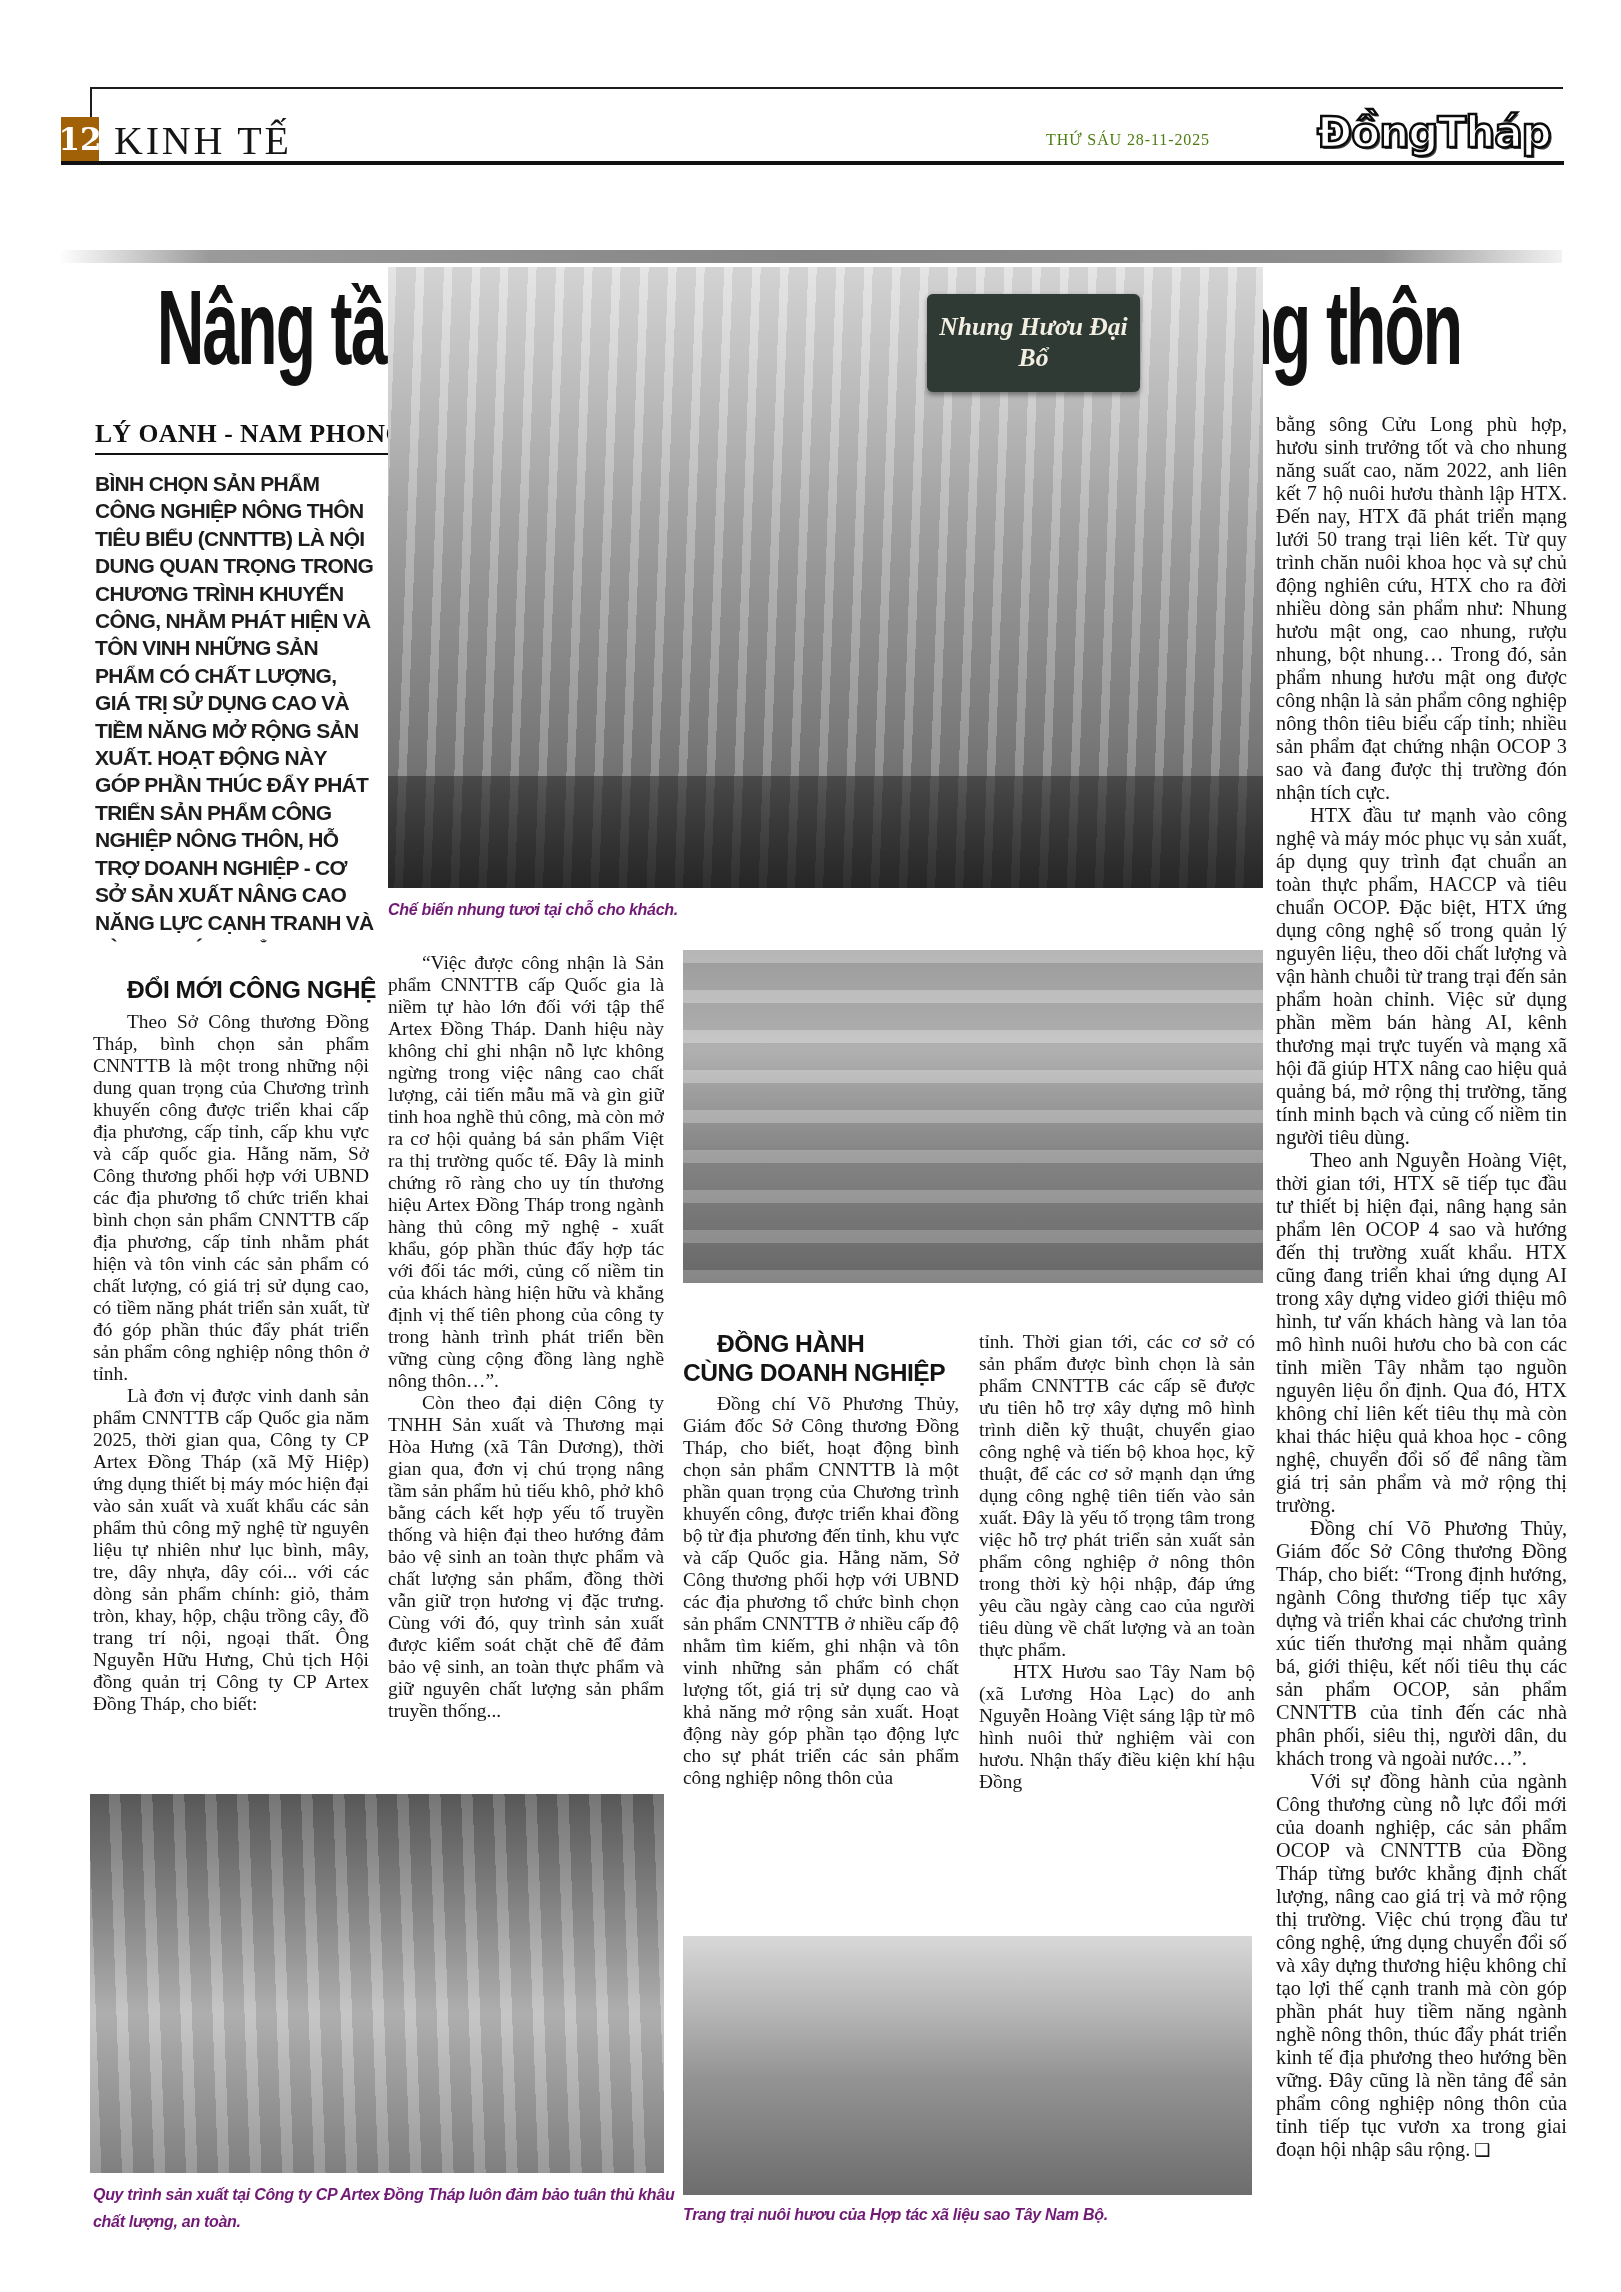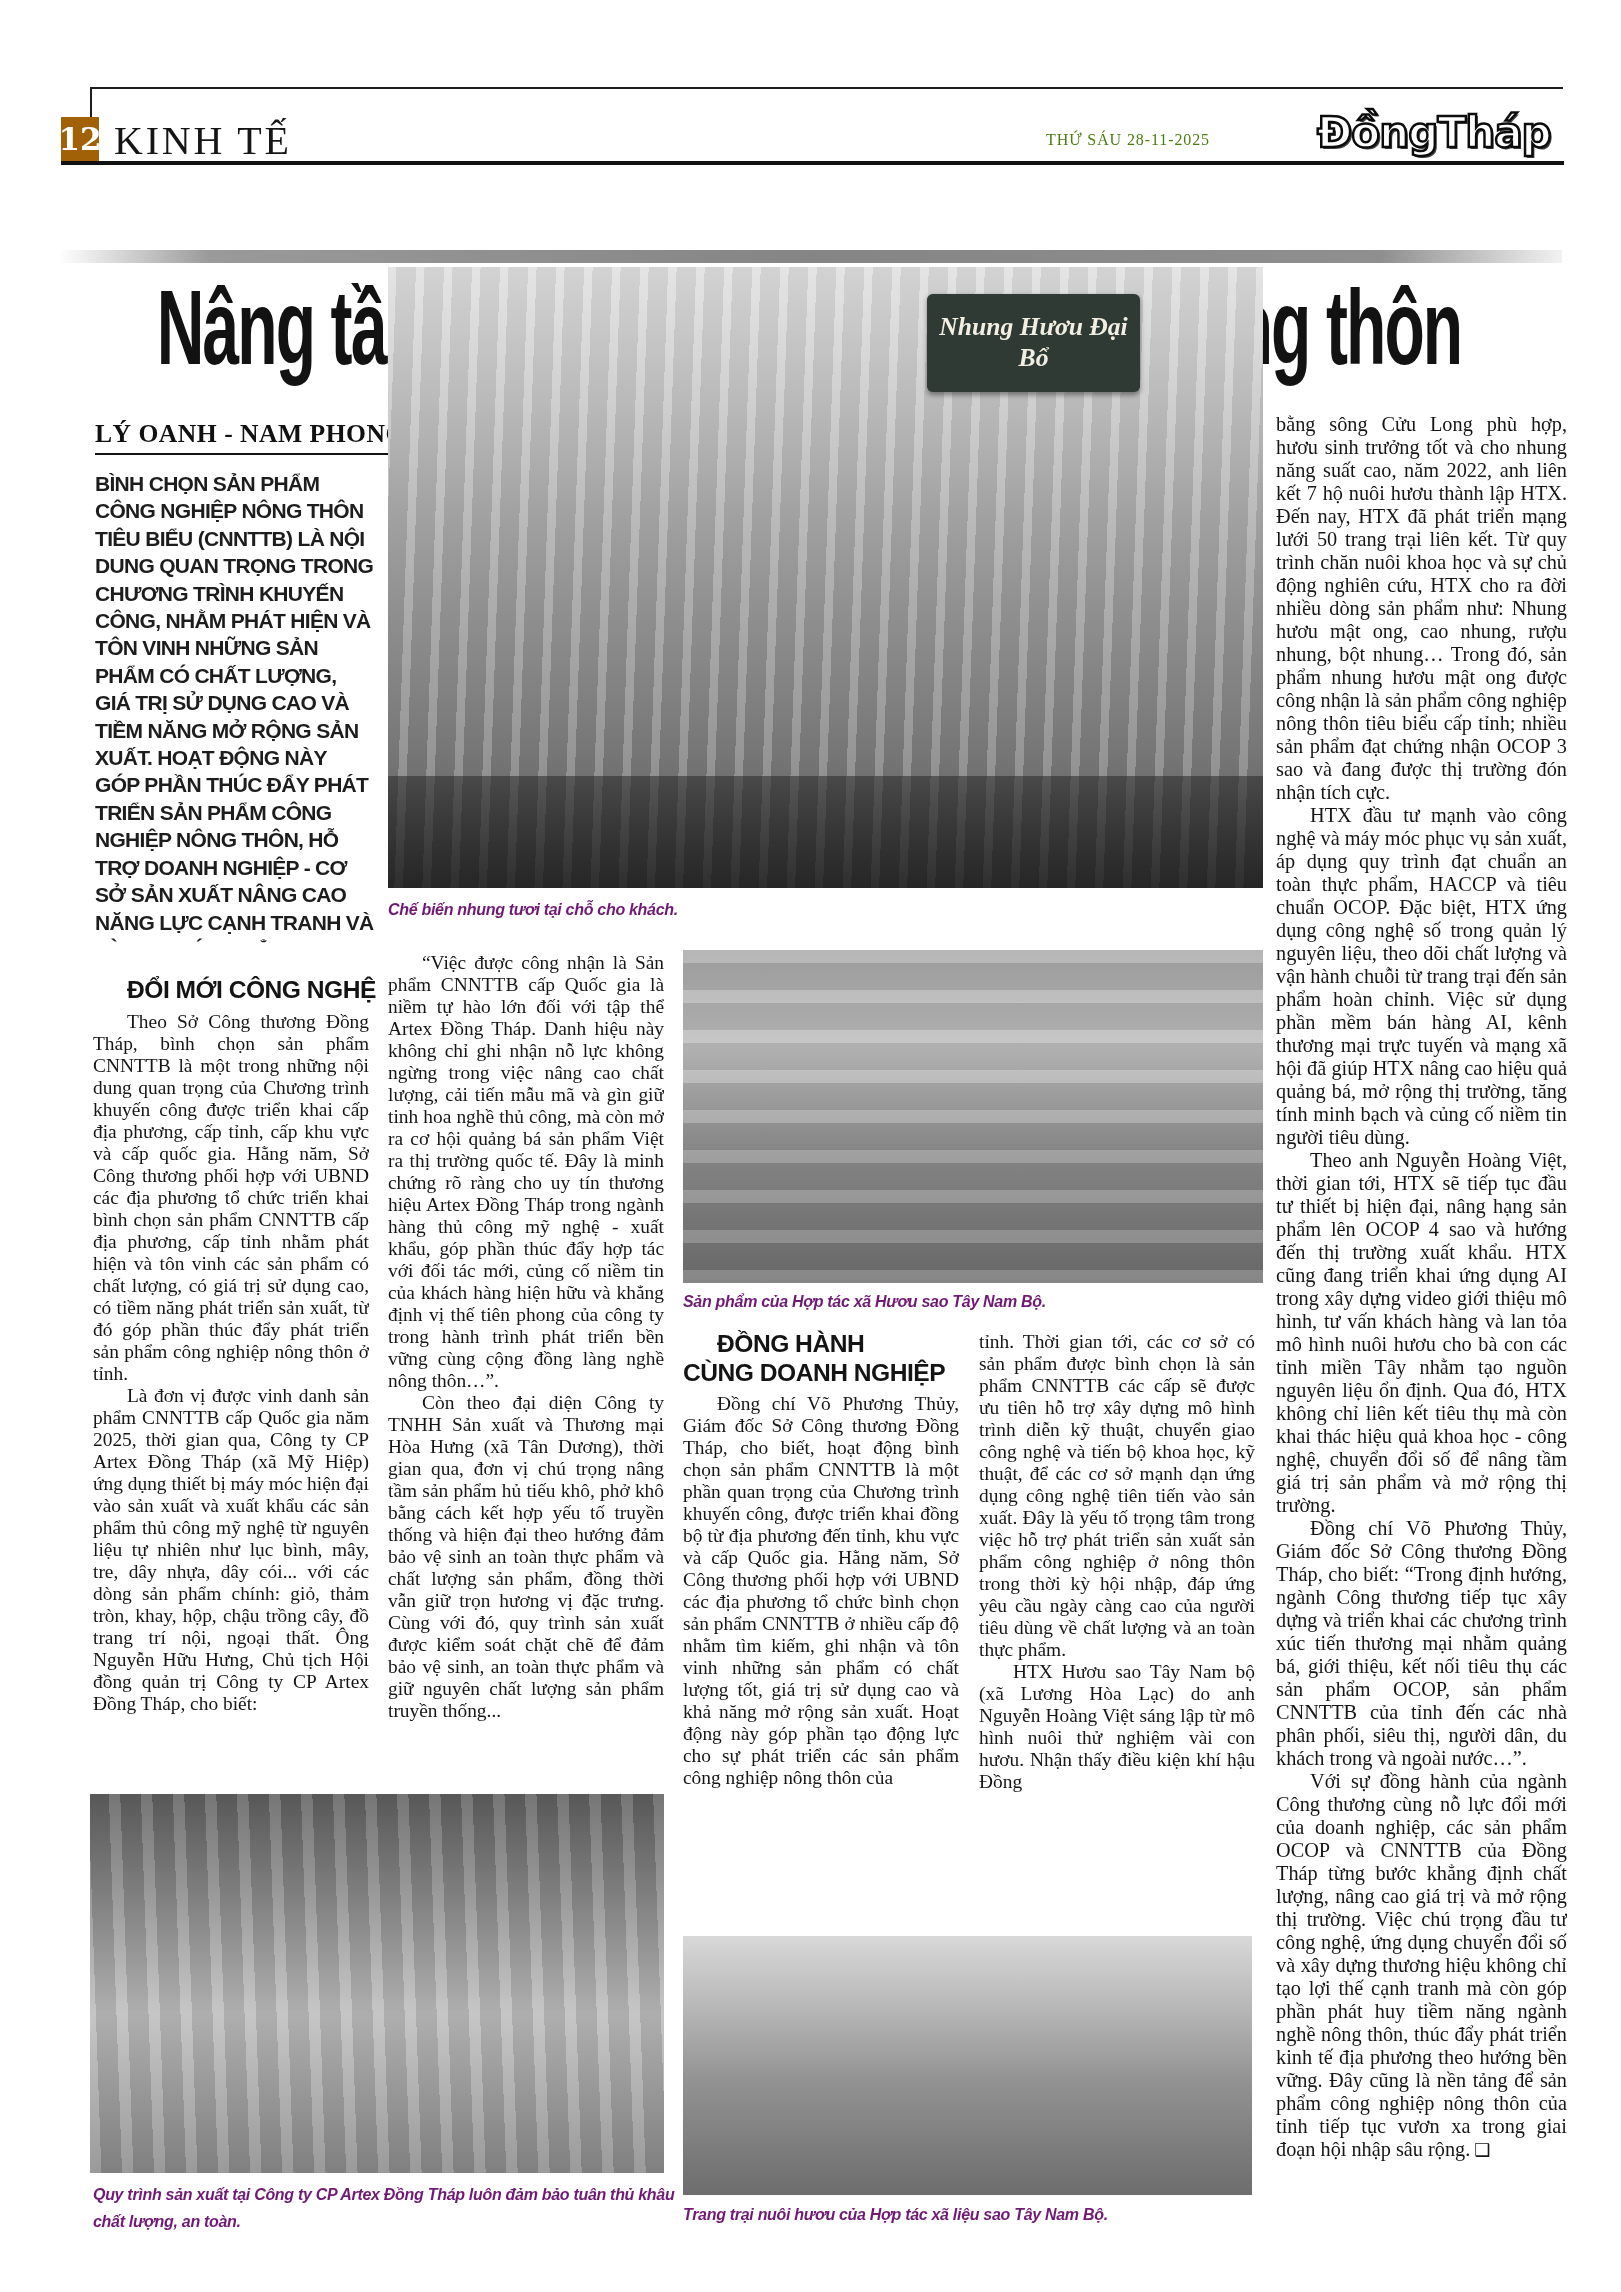--- a/index.html
+++ b/index.html
@@ -142,21 +142,20 @@
     <div class="photo-counter"></div>
   </div>
   <div class="abs caption" style="left:388px;top:897px;width:615px;">Chế biến nhung tươi tại chỗ cho khách.</div>
 
   <div class="abs bodytext" style="left:388px;top:952px;width:276px;height:838px;">
     <p>“Việc được công nhận là Sản phẩm CNNTTB cấp Quốc gia là niềm tự hào lớn đối với tập thể Artex Đồng Tháp. Danh hiệu này không chỉ ghi nhận nỗ lực không ngừng trong việc nâng cao chất lượng, cải tiến mẫu mã và gìn giữ tinh hoa nghề thủ công, mà còn mở ra cơ hội quảng bá sản phẩm Việt ra thị trường quốc tế. Đây là minh chứng rõ ràng cho uy tín thương hiệu Artex Đồng Tháp trong ngành hàng thủ công mỹ nghệ - xuất khẩu, góp phần thúc đẩy hợp tác với đối tác mới, củng cố niềm tin của khách hàng hiện hữu và khẳng định vị thế tiên phong của công ty trong hành trình phát triển bền vững cùng cộng đồng làng nghề nông thôn…”.</p>
     <p>Còn theo đại diện Công ty TNHH Sản xuất và Thương mại Hòa Hưng (xã Tân Dương), thời gian qua, đơn vị chú trọng nâng tầm sản phẩm hủ tiếu khô, phở khô bằng cách kết hợp yếu tố truyền thống và hiện đại theo hướng đảm bảo vệ sinh an toàn thực phẩm và chất lượng sản phẩm, đồng thời vẫn giữ trọn hương vị đặc trưng. Cùng với đó, quy trình sản xuất được kiểm soát chặt chẽ để đảm bảo vệ sinh, an toàn thực phẩm và giữ nguyên chất lượng sản phẩm truyền thống...</p>
   </div>
 
   <div class="abs photo photo-2" style="left:683px;top:950px;width:580px;height:333px;"></div>
-  <div class="abs caption" style="left:683px;top:1289px;width:580px;">Sản phẩm của Hợp tác xã Hươu sao Tây Nam Bộ.</div>
 
   <div class="abs" style="left:683px;top:1329px;width:276px;">
     <div class="subhead" style="padding-left:34px;">ĐỒNG HÀNH</div>
     <div class="subhead">CÙNG DOANH NGHIỆP</div>
     <div class="bodytext" style="height:536px;margin-top:5.7px;">
       <p>Đồng chí Võ Phương Thủy, Giám đốc Sở Công thương Đồng Tháp, cho biết, hoạt động bình chọn sản phẩm CNNTTB là một phần quan trọng của Chương trình khuyến công, được triển khai đồng bộ từ địa phương đến tỉnh, khu vực và cấp Quốc gia. Hằng năm, Sở Công thương phối hợp với UBND các địa phương tổ chức bình chọn sản phẩm CNNTTB ở nhiều cấp độ nhằm tìm kiếm, ghi nhận và tôn vinh những sản phẩm có chất lượng tốt, giá trị sử dụng cao và khả năng mở rộng sản xuất. Hoạt động này góp phần tạo động lực cho sự phát triển các sản phẩm công nghiệp nông thôn của</p>
     </div>
   </div>
 
   <div class="abs bodytext" style="left:979px;top:1331px;width:276px;height:598px;">

